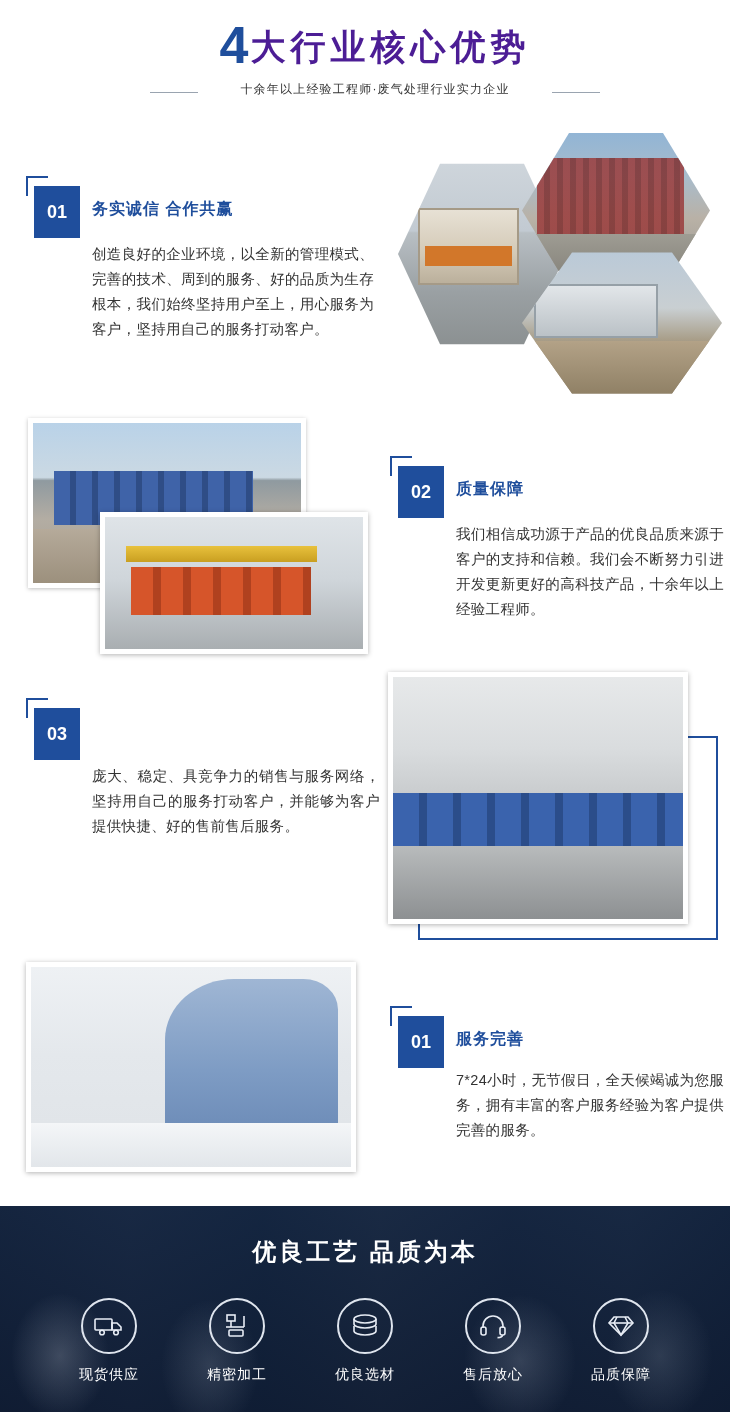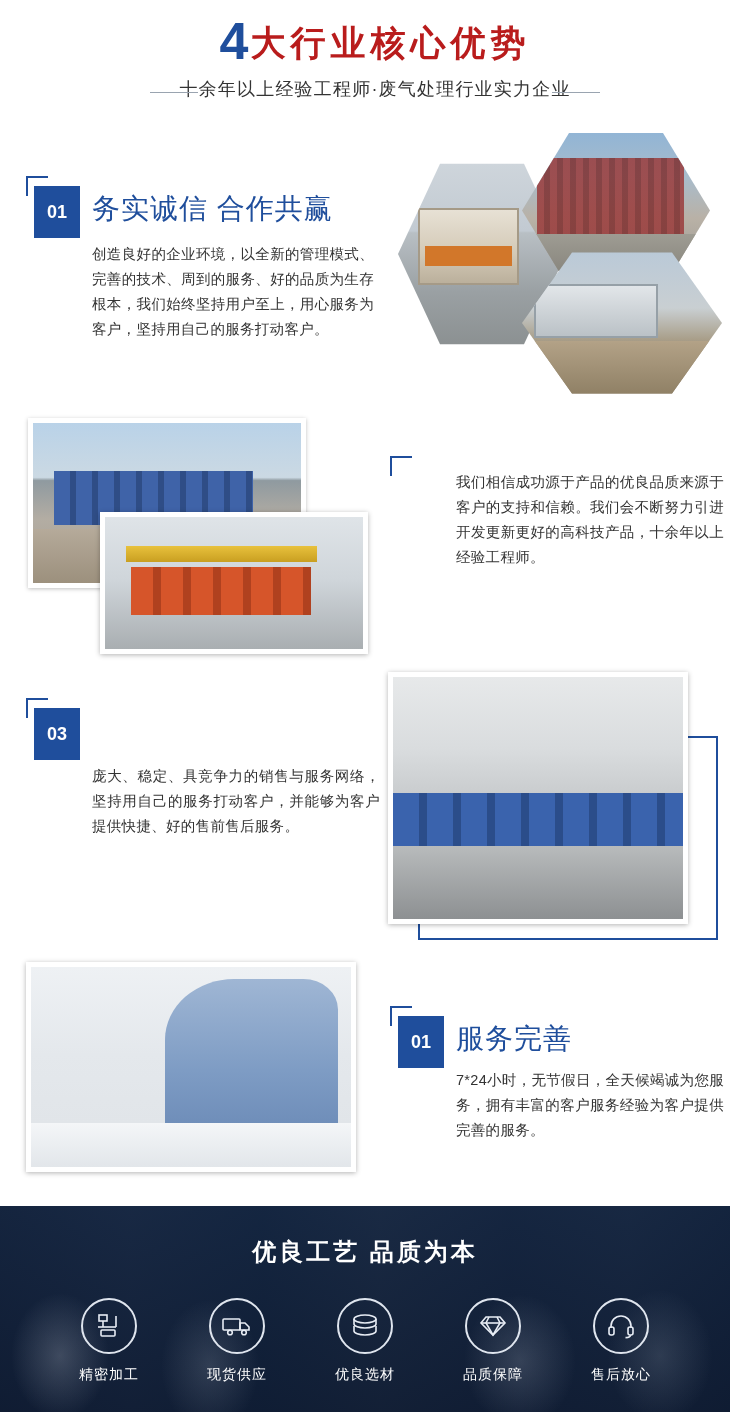--- a/index.html
+++ b/index.html
@@ -38,27 +38,27 @@
     font-weight: bold;
     color: #1f4e9c;
     line-height: 1;
     letter-spacing: 0;
     position: relative;
     top: 4px;
   }
   .header-main {
     font-size: 35px;
     font-weight: bold;
-    color: #b91c1c;
+    color: #4c1d95;
     letter-spacing: 5px;
     margin-left: 2px;
   }
   .header-sub {
     margin-top: 10px;
-    font-size: 18px;
+    font-size: 12px;
     color: #333;
     letter-spacing: 1.2px;
     position: relative;
     padding: 0 8px;
   }
   .header-rule-left, .header-rule-right {
     position: absolute;
     top: 92px;
     height: 1px;
     background: #9aa4b0;
@@ -77,22 +77,22 @@
     display: flex;
     align-items: center;
     justify-content: center;
     flex: 0 0 auto;
   }
   .sec-head {
     display: flex;
     align-items: flex-start;
   }
   .sec-title {
-    font-size: 28px;
-    font-weight: normal;
+    font-size: 16px;
+    font-weight: bold;
     color: #1f4e9c;
     letter-spacing: 1px;
     margin-left: 12px;
     line-height: 46px;
     text-align: center;
   }
   .sec-body {
     font-size: 14.5px;
     line-height: 25px;
     color: #333;
@@ -382,20 +382,24 @@
 
   <div class="b2-img1">
     <div class="ph ph-yard"></div>
   </div>
   <div class="b2-img2">
     <div class="ph ph-line"></div>
   </div>
 
   <div class="b2">
     <div class="corner-tl"></div>
+    <div class="sec-head">
+      <div class="num-badge">02</div>
+      <div class="sec-title">质量保障</div>
+    </div>
     <div class="sec-body b2-text">我们相信成功源于产品的优良品质来源于客户的支持和信赖。我们会不断努力引进开发更新更好的高科技产品，十余年以上经验工程师。</div>
   </div>
 
   <div class="b3">
     <div class="corner-tl"></div>
     <div class="sec-head">
       <div class="num-badge">03</div>
     </div>
     <div class="sec-body b3-text">庞大、稳定、具竞争力的销售与服务网络，坚持用自己的服务打动客户，并能够为客户提供快捷、好的售前售后服务。</div>
   </div>
@@ -415,76 +419,76 @@
       <div class="num-badge">01</div>
       <div class="sec-title">服务完善</div>
     </div>
     <div class="sec-body b4-text">7*24小时，无节假日，全天候竭诚为您服务，拥有丰富的客户服务经验为客户提供完善的服务。</div>
   </div>
 
   <div class="footer">
     <div class="footer-figures"></div>
     <div class="footer-title">优良工艺  品质为本</div>
     <div class="footer-items">
+
+      <div class="f-item">
+        <div class="f-icon">
+          <svg width="30" height="22" viewBox="0 0 30 22" fill="none" stroke="#e8edf5" stroke-width="1.6">
+            <rect x="1" y="4" width="17" height="11" rx="1"></rect>
+            <path d="M18 8h5l4 4v3h-9z"></path>
+            <circle cx="8" cy="17.5" r="2.3"></circle>
+            <circle cx="22" cy="17.5" r="2.3"></circle>
+          </svg>
+        </div>
+        <div class="f-label">现货供应</div>
+      </div>
 
       <div class="f-item">
         <div class="f-icon">
           <svg width="28" height="26" viewBox="0 0 28 26" fill="none" stroke="#e8edf5" stroke-width="1.6">
             <rect x="4" y="2" width="8" height="6"></rect>
             <path d="M8 8v6"></path>
             <path d="M3 14h18"></path>
             <rect x="6" y="17" width="14" height="6" rx="1"></rect>
             <path d="M21 3v11"></path>
           </svg>
         </div>
         <div class="f-label">精密加工</div>
       </div>
 
       <div class="f-item">
         <div class="f-icon">
-          <svg width="30" height="22" viewBox="0 0 30 22" fill="none" stroke="#e8edf5" stroke-width="1.6">
-            <rect x="1" y="4" width="17" height="11" rx="1"></rect>
-            <path d="M18 8h5l4 4v3h-9z"></path>
-            <circle cx="8" cy="17.5" r="2.3"></circle>
-            <circle cx="22" cy="17.5" r="2.3"></circle>
-          </svg>
-        </div>
-        <div class="f-label">现货供应</div>
-      </div>
-
-      <div class="f-item">
-        <div class="f-icon">
           <svg width="30" height="24" viewBox="0 0 30 24" fill="none" stroke="#e8edf5" stroke-width="1.6">
             <ellipse cx="15" cy="5" rx="11" ry="4"></ellipse>
             <path d="M4 5v5c0 2.2 4.9 4 11 4s11-1.8 11-4V5"></path>
             <path d="M4 12v5c0 2.2 4.9 4 11 4s11-1.8 11-4v-5"></path>
           </svg>
         </div>
         <div class="f-label">优良选材</div>
-      </div>
-
-      <div class="f-item">
-        <div class="f-icon">
-          <svg width="28" height="24" viewBox="0 0 28 24" fill="none" stroke="#e8edf5" stroke-width="1.6">
-            <path d="M7 3h14l5 6-12 12L2 9z"></path>
-            <path d="M2 9h24"></path>
-            <path d="M10 3l-3 6 7 12 7-12-3-6"></path>
-          </svg>
-        </div>
-        <div class="f-label">品质保障</div>
       </div>
 
       <div class="f-item">
         <div class="f-icon">
           <svg width="28" height="26" viewBox="0 0 28 26" fill="none" stroke="#e8edf5" stroke-width="1.6">
             <path d="M4 15v-2a10 10 0 0 1 20 0v2"></path>
             <rect x="2" y="14" width="5" height="8" rx="2"></rect>
             <rect x="21" y="14" width="5" height="8" rx="2"></rect>
             <path d="M23.5 22c0 2-2.5 2.6-5 2.6"></path>
           </svg>
         </div>
         <div class="f-label">售后放心</div>
       </div>
 
+      <div class="f-item">
+        <div class="f-icon">
+          <svg width="28" height="24" viewBox="0 0 28 24" fill="none" stroke="#e8edf5" stroke-width="1.6">
+            <path d="M7 3h14l5 6-12 12L2 9z"></path>
+            <path d="M2 9h24"></path>
+            <path d="M10 3l-3 6 7 12 7-12-3-6"></path>
+          </svg>
+        </div>
+        <div class="f-label">品质保障</div>
+      </div>
+
     </div>
   </div>
 
 </div>
 
 </body></html>

